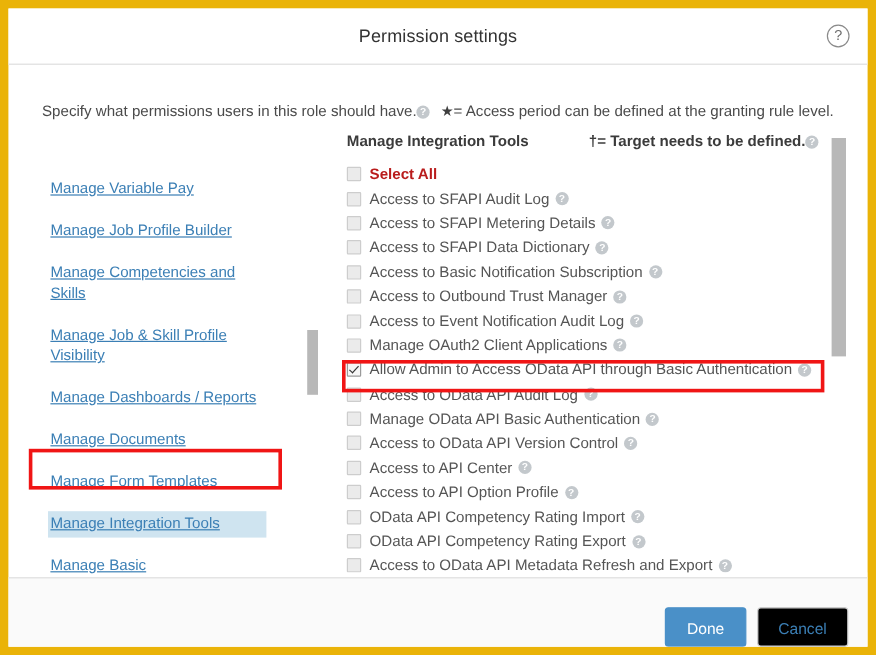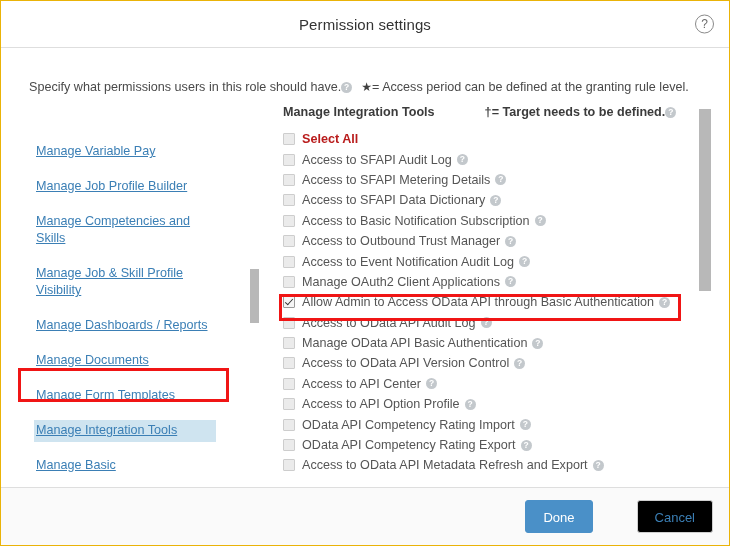--- a/index.html
+++ b/index.html
@@ -12,21 +12,21 @@
     background: #ffffff;
     font-family: "Liberation Sans", sans-serif;
     -webkit-font-smoothing: antialiased;
     overflow: hidden;
   }
   #app {
     position: relative;
     width: 730px;
     height: 546px;
     box-sizing: border-box;
-    border: 1px solid #eab308;
+    border: 7px solid #eab308;
     background: #ffffff;
     overflow: hidden;
   }
 
   
   .titlebar {
     position: relative;
     height: 46px;
     background: #ffffff;
     border-bottom: 1px solid #dedede;
@@ -279,25 +279,24 @@
   
   .footer {
     position: absolute;
     left: 0;
     right: 0;
     bottom: 0;
     height: 58px;
     background: #fafafa;
     border-top: 1px solid #dedede;
     display: flex;
-    align-items: center;
+    align-items: flex-end;
     justify-content: flex-end;
     padding-right: 16px;
     box-sizing: border-box;
-    gap: 35px;
   }
   .btn {
     font-family: "Liberation Sans", sans-serif;
     font-size: 13px;
     border-radius: 3px;
     padding: 0 17px;
     height: 33px;
     line-height: 33px;
     box-sizing: border-box;
     cursor: pointer;

